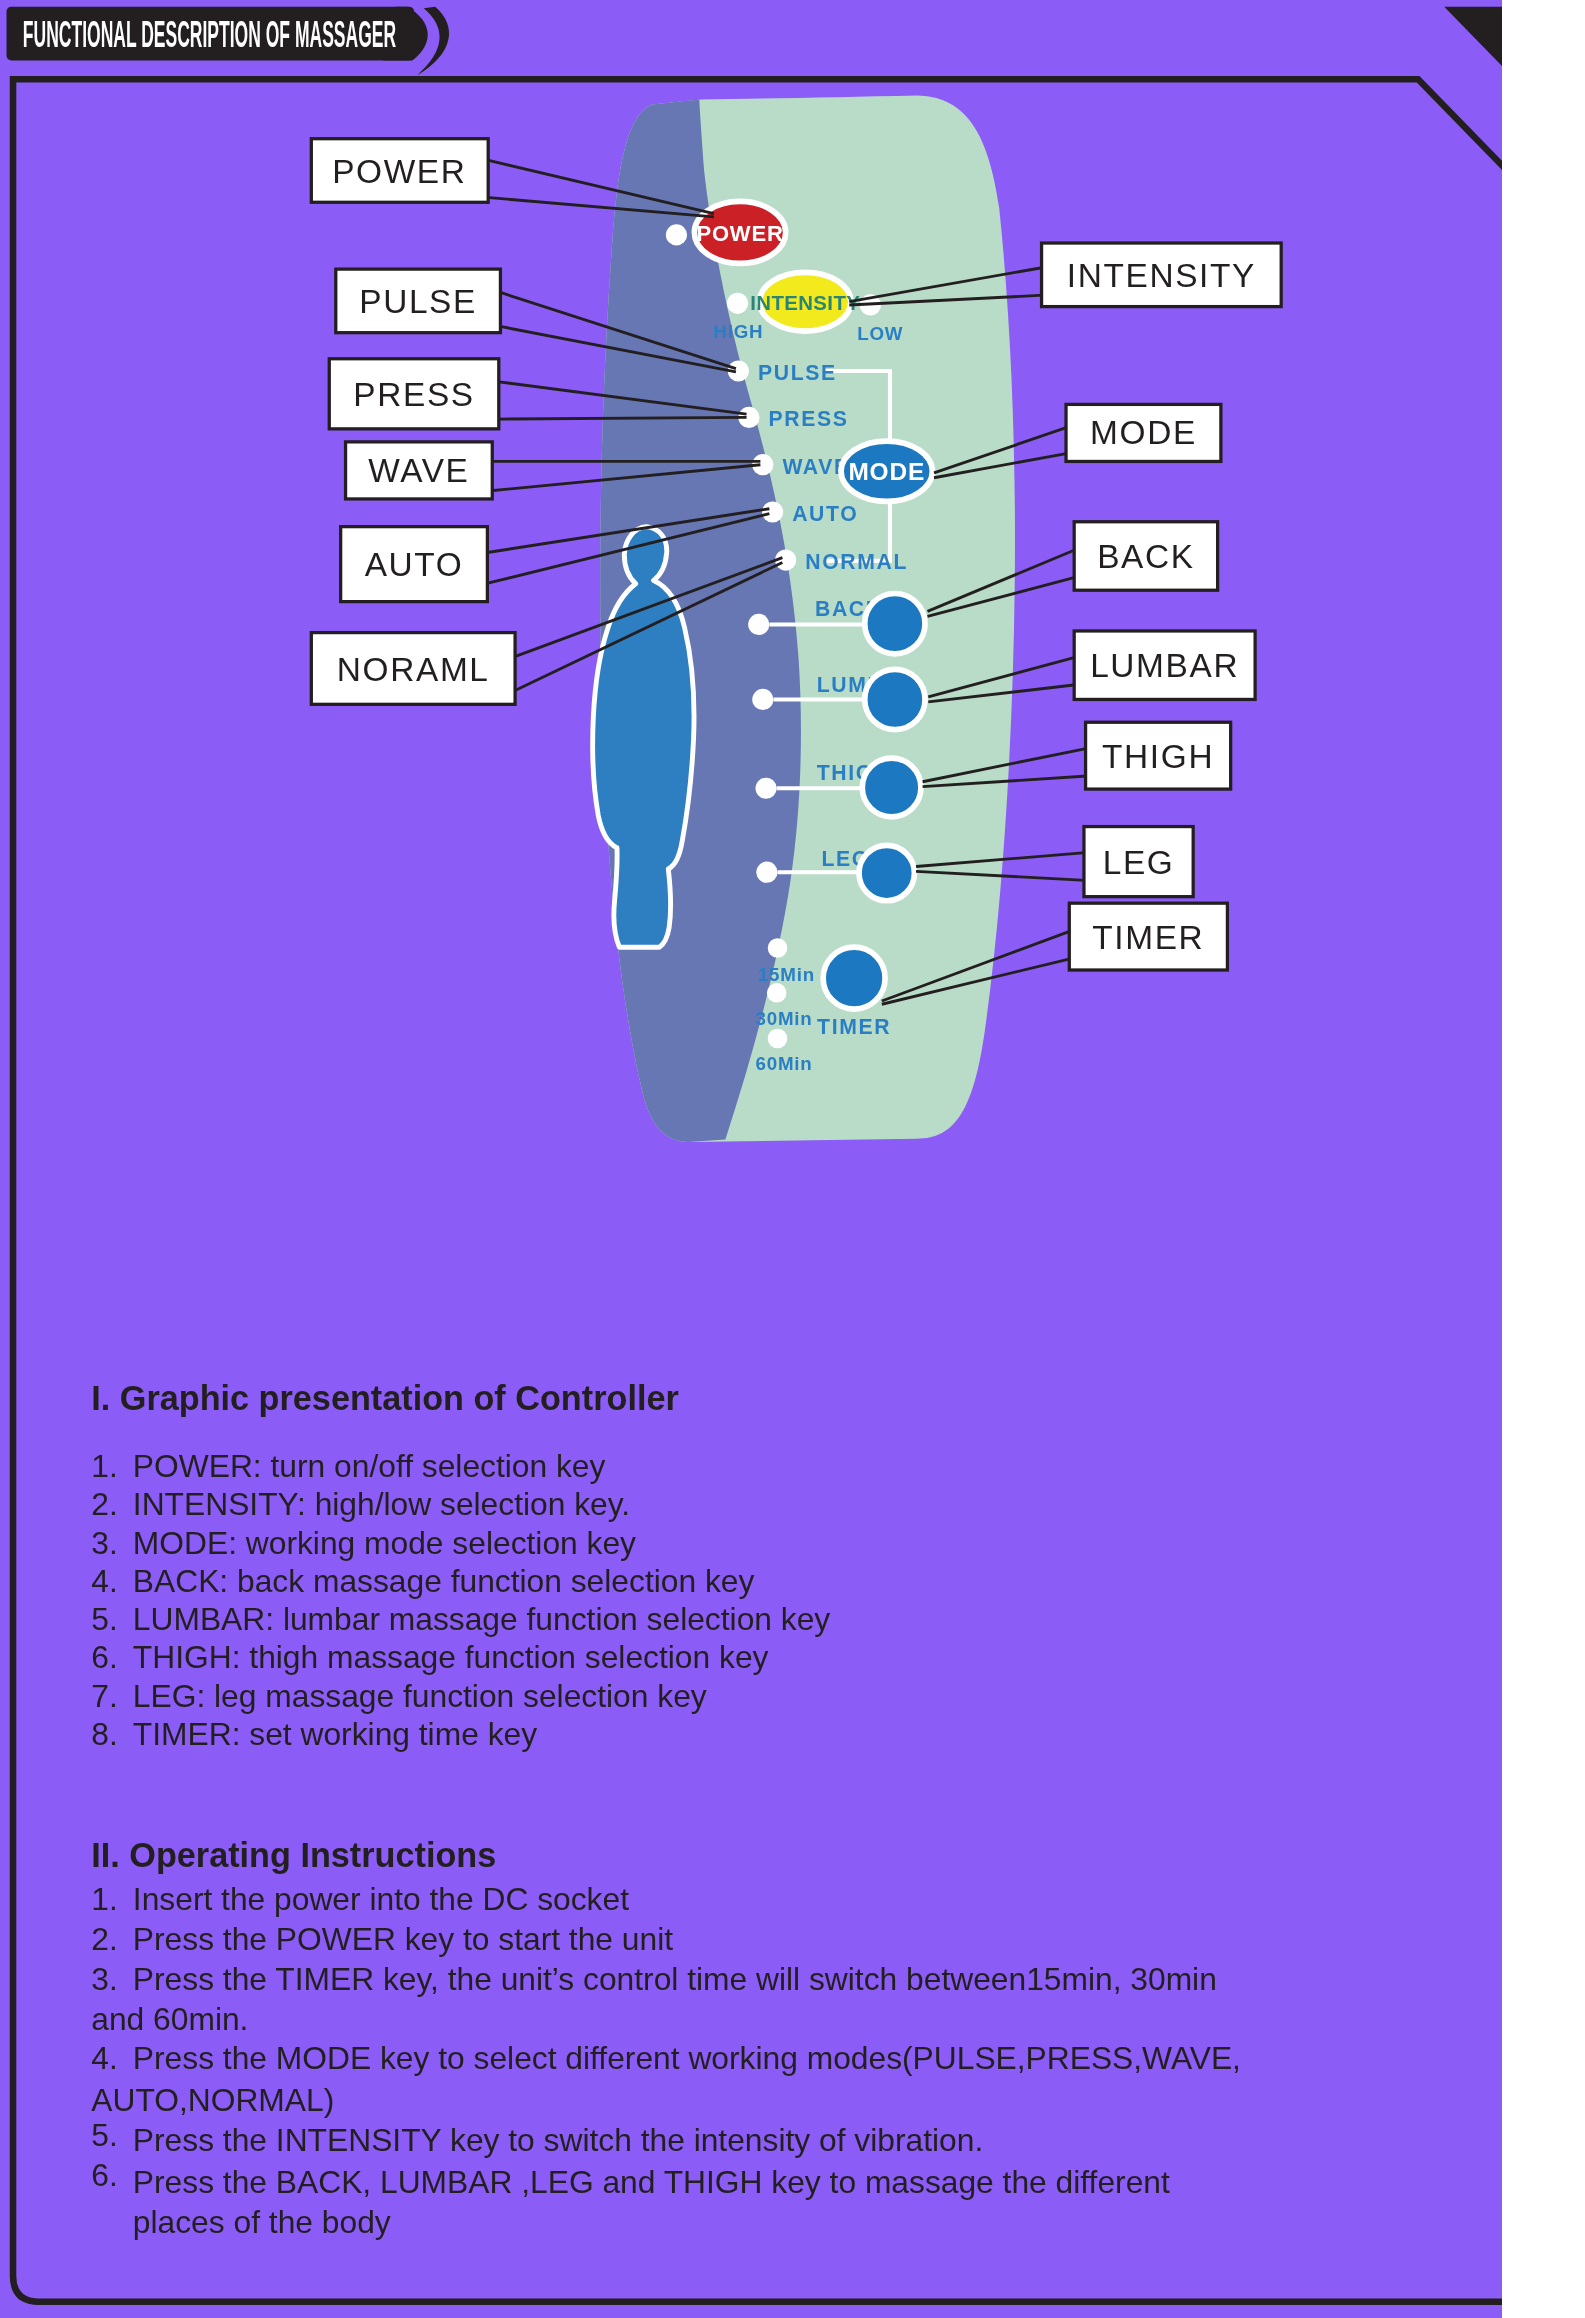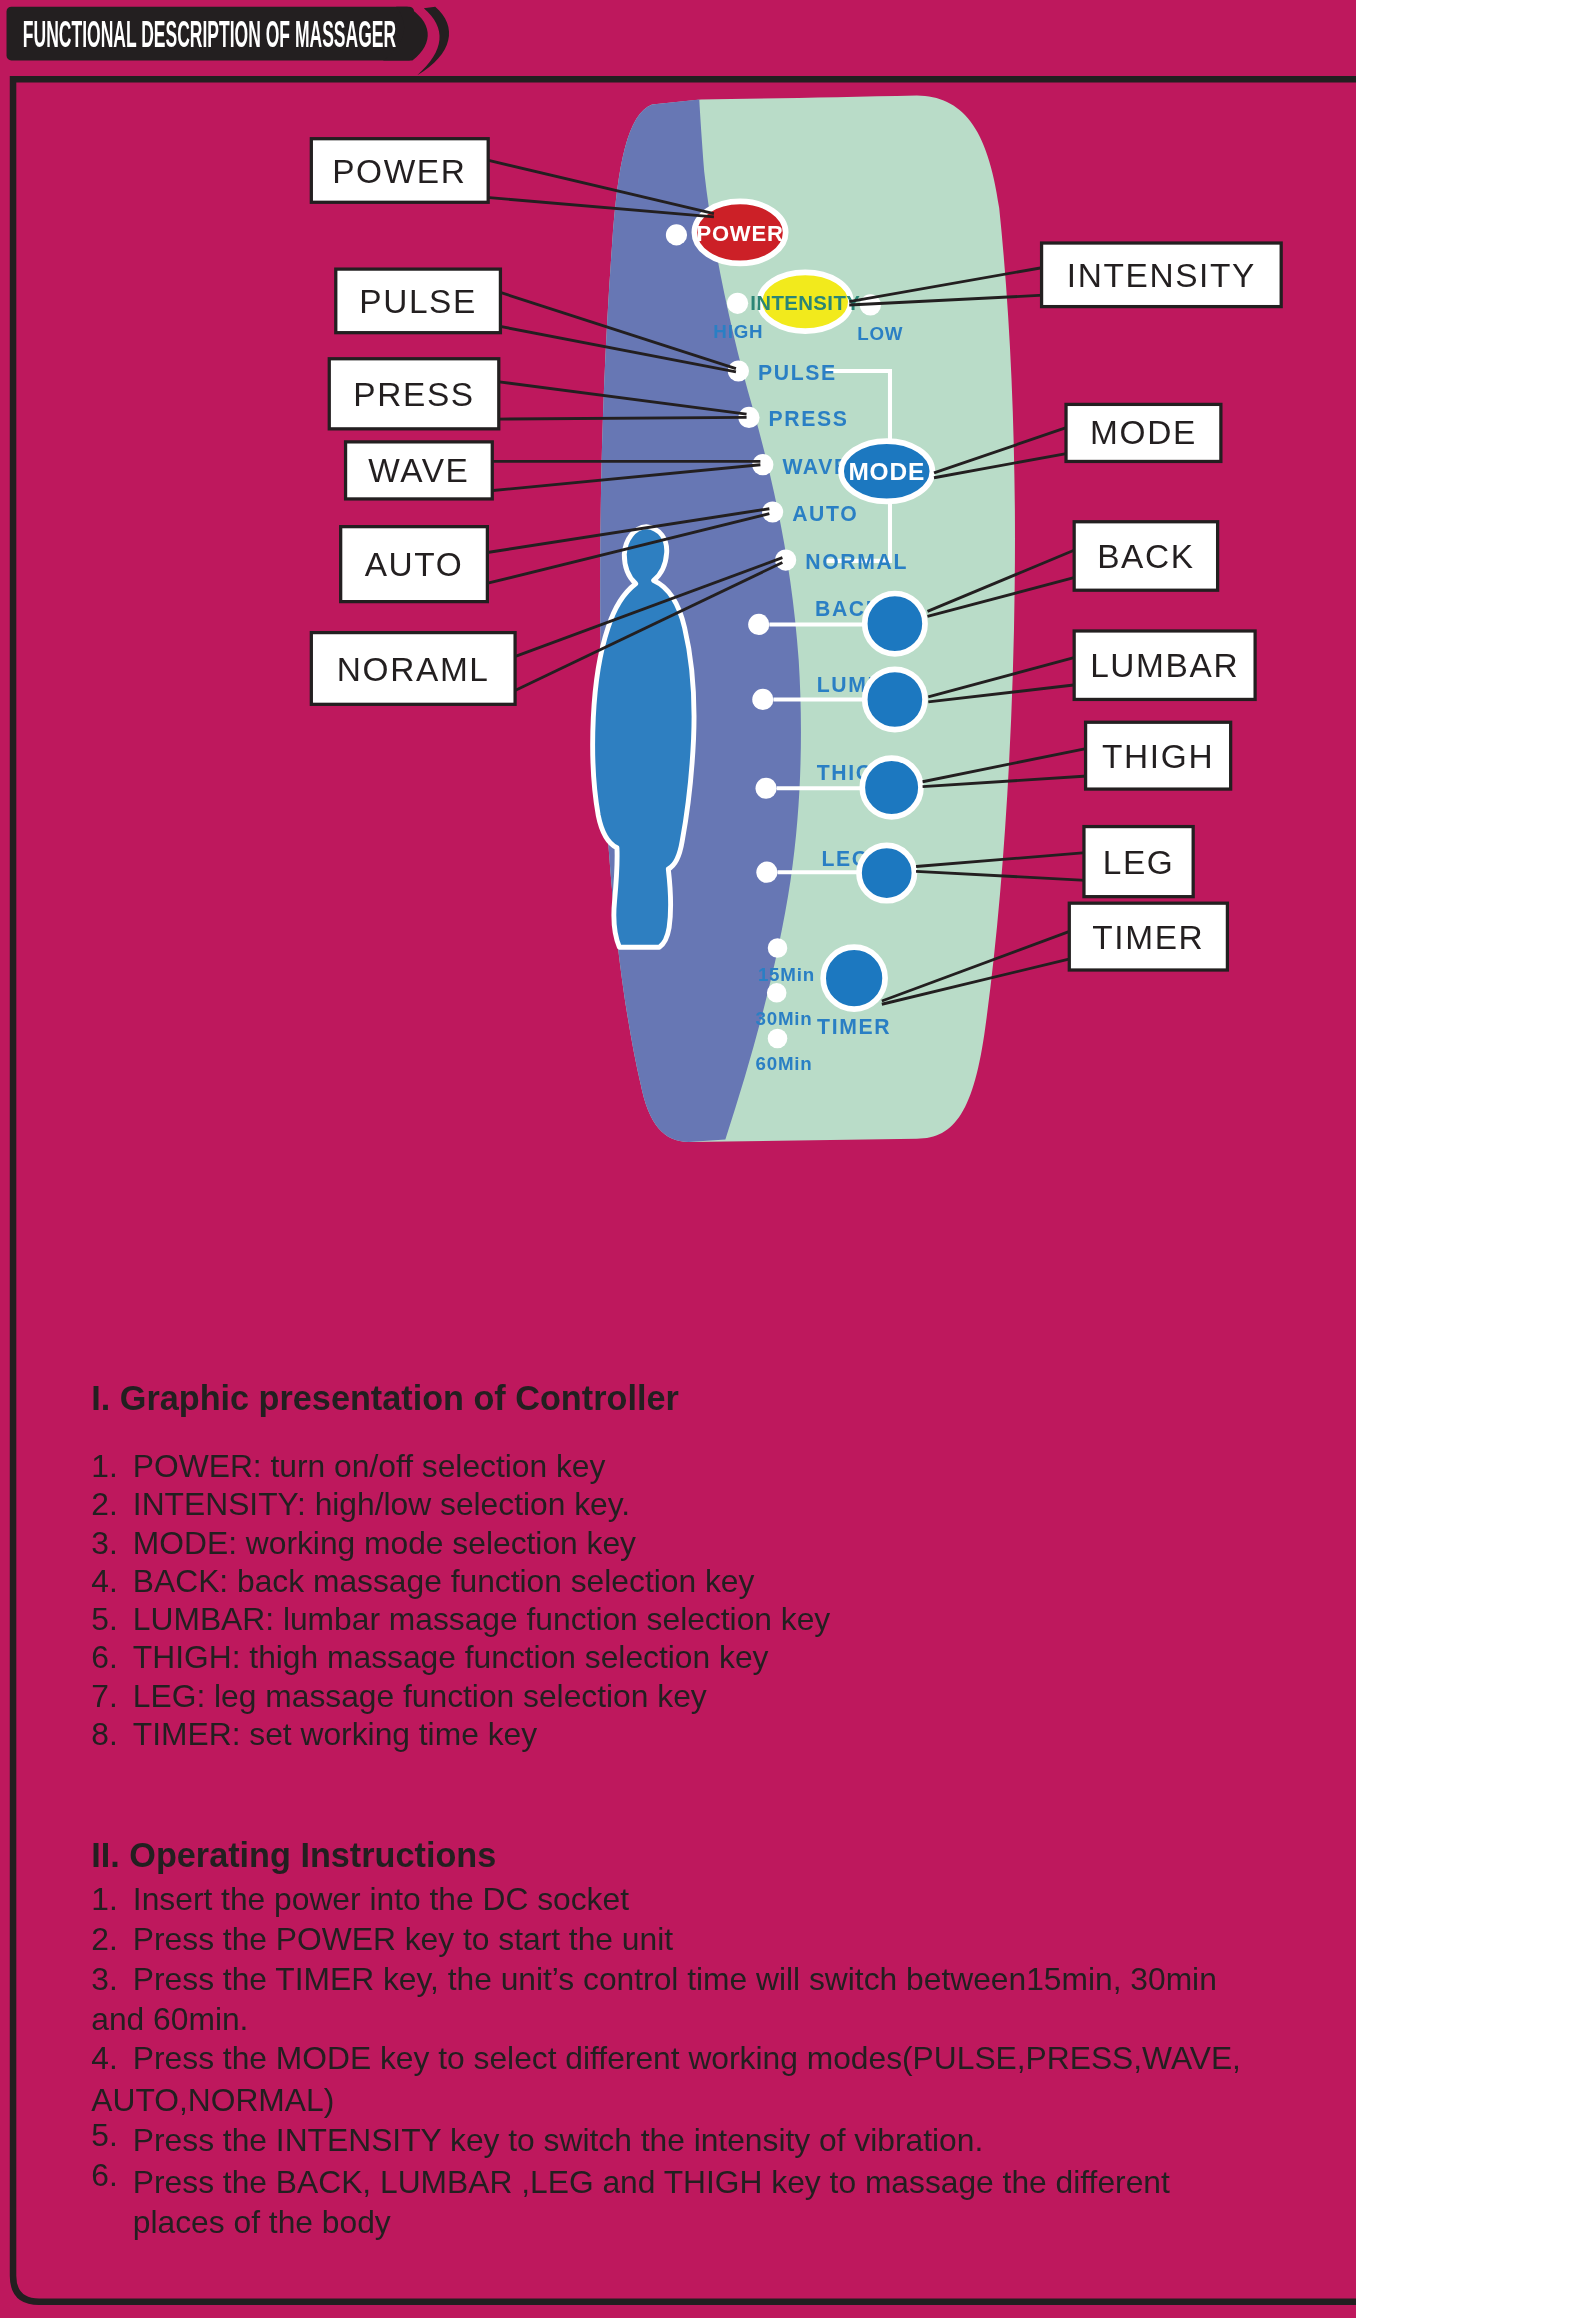--- a/index.html
+++ b/index.html
@@ -1,16 +1,16 @@
 <!DOCTYPE html>
 <html style="font-size:13px"><head>
 <meta charset="utf-8">
 <style>
   html,body{margin:0;padding:0;background:#ffffff;}
-  .page{position:relative;width:1356px;height:2319px;background:#be185d;overflow:hidden;
+  .page{position:relative;width:1502px;height:2319px;background:#8b5cf6;overflow:hidden;
         font-family:"Liberation Sans", sans-serif;}
   svg{position:absolute;left:0;top:0;}
   text{font-family:"Liberation Sans", sans-serif;}
   .title-text{font-size:46px;font-weight:bold;fill:#ffffff;}
   .en-text{font-size:46px;font-weight:bold;fill:#ffffff;}
   .callout-text{font-size:41px;fill:#231f20;letter-spacing:2px;}
   .blue-label{font-size:26px;font-weight:bold;fill:#2a7fc4;letter-spacing:2px;}
   .blue-label-sm{font-size:23px;font-weight:bold;fill:#2a7fc4;letter-spacing:1px;}
   .btn-white{font-size:27px;font-weight:bold;fill:#ffffff;letter-spacing:1px;}
   .btn-mode{font-size:30px;font-weight:bold;fill:#ffffff;letter-spacing:1px;}

